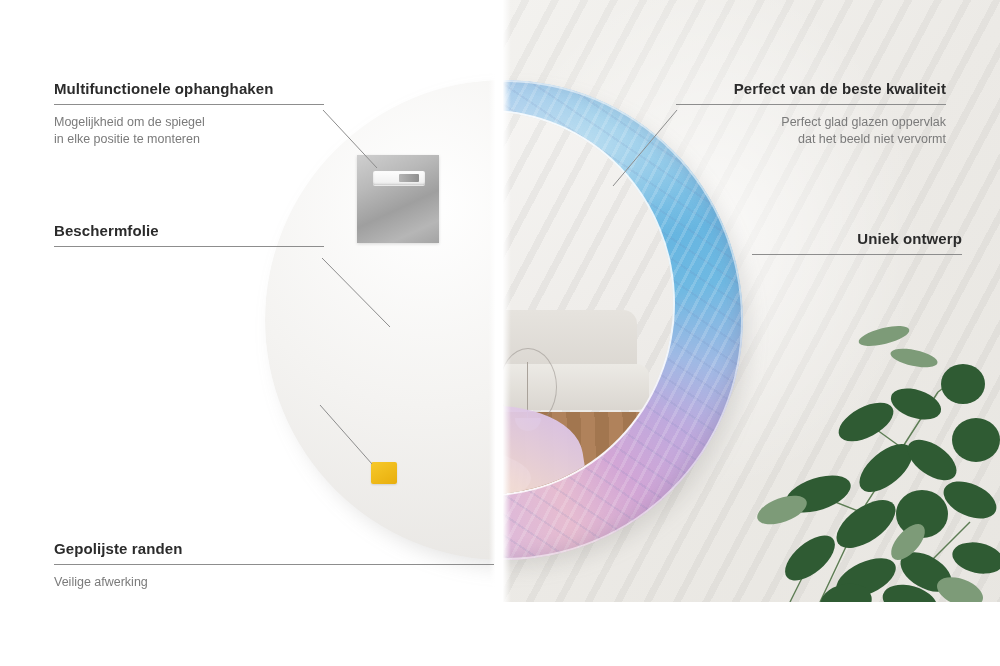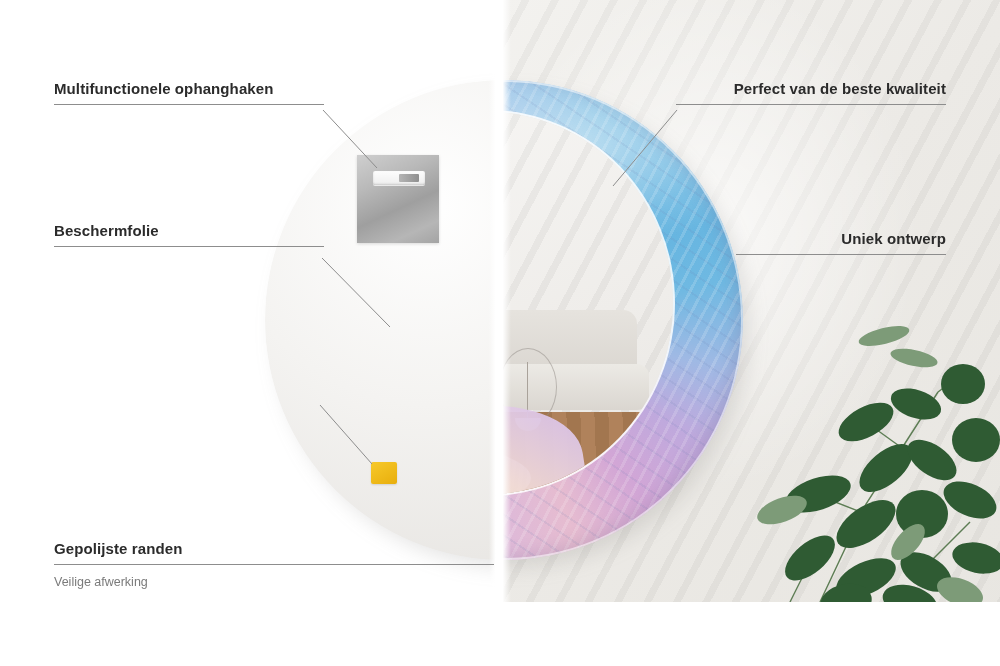--- a/index.html
+++ b/index.html
@@ -299,37 +299,41 @@
   <svg class="lead" style="left:0; top:0; width:1000px; height:666px;">
     <path d="M323 110 L377 168"></path>
     <path d="M322 258 L390 327"></path>
     <path d="M320 405 L372 464"></path>
     <path d="M677 110 L613 186"></path>
   </svg>
 
   <div class="callout c-left" style="top:80px;">
     <h3>Multifunctionele ophanghaken</h3>
     <div class="rule"></div>
+    <p>Mogelijkheid om de spiegel
+in elke positie te monteren</p>
   </div>
 
   <div class="callout c-left" style="top:222px;">
     <h3>Beschermfolie</h3>
     <div class="rule"></div>
   </div>
 
 
   <div class="callout c-left" style="top:540px;">
     <h3>Gepolijste randen</h3>
     <div class="rule" style="width:440px;"></div>
     <p>Veilige afwerking</p>
   </div>
 
   <div class="callout c-right" style="right:54px; top:80px;">
     <h3>Perfect van de beste kwaliteit</h3>
     <div class="rule" style="width:270px; margin-left:auto;"></div>
-  </div>
-
-  <div class="callout c-right" style="right:54px; top:230px;">
+    <p>Perfect glad glazen oppervlak
+dat het beeld niet vervormt</p>
+  </div>
+
+  <div class="callout c-right" style="right:38px; top:230px;">
     <h3>Uniek ontwerp</h3>
     <div class="rule" style="width:210px; margin-left:auto;"></div>
   </div>
 
 </div>
 
 </body></html>

